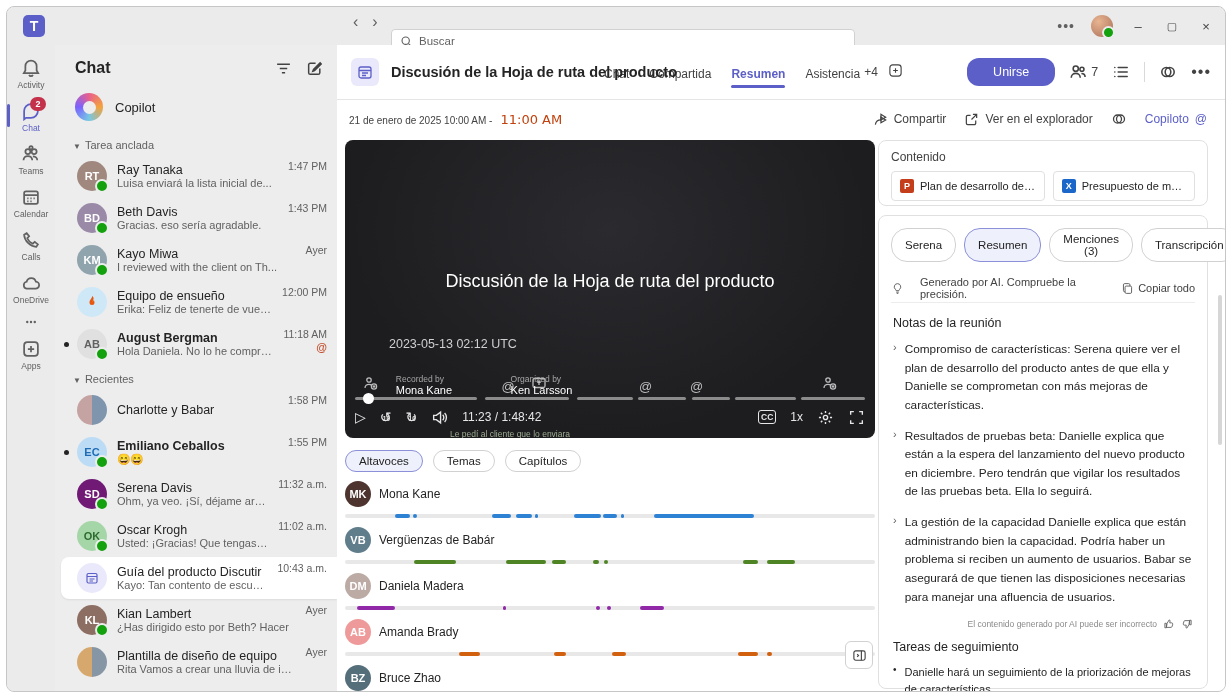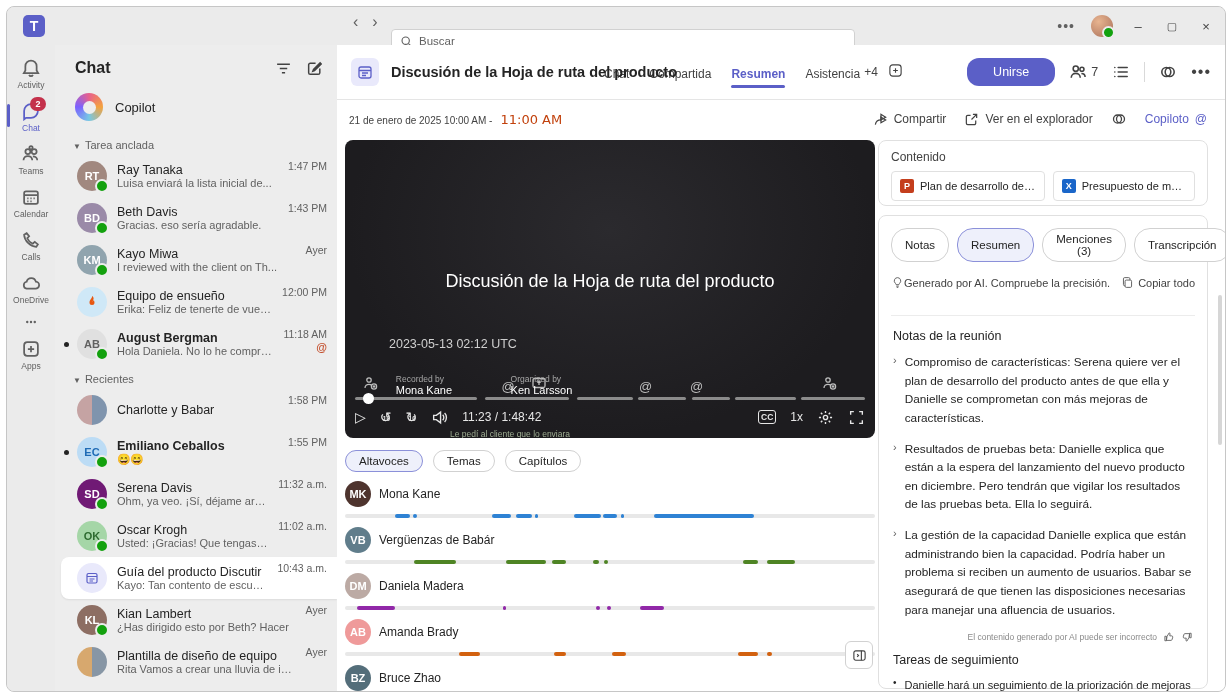--- a/index.html
+++ b/index.html
@@ -135,21 +135,21 @@
   .card1{left:541px;top:95px;width:330px;height:66px;padding:9px 12px;}
   .c1-label{font-size:12px;color:#424242;margin-bottom:7px;}
   .chips{display:flex;gap:8px;}
   .chip{display:flex;align-items:center;gap:6px;border:1px solid #e0e0e0;border-radius:4px;height:28px;
     padding:0 8px;min-width:0;}
   .chip .fname{font-size:11px;white-space:nowrap;overflow:hidden;text-overflow:ellipsis;}
   .file-ic{width:14px;height:14px;border-radius:2px;color:#fff;font-size:9px;font-weight:bold;
     display:flex;align-items:center;justify-content:center;flex:none;}
   .card2{left:541px;top:170px;width:330px;height:474px;padding:12px;}
   .rp-pills{display:flex;gap:8px;}
-  .ai-row{display:flex;align-items:center;gap:0;margin-top:14px;padding-bottom:26px;border-bottom:1px solid #ececec;}
+  .ai-row{display:flex;align-items:center;gap:16px;margin-top:14px;padding-bottom:2px;border-bottom:1px solid #ececec;}
   .ai-row svg{width:13px;height:13px;stroke:#616161;fill:none;stroke-width:1.2;flex:none;}
   .ai-txt{font-size:11px;color:#424242;flex:1;}
   .copy-all{display:flex;align-items:center;gap:4px;font-size:11px;color:#424242;white-space:nowrap;}
   .notes-title{font-size:12.5px;color:#242424;margin:13px 2px 10px;}
   .note{display:flex;gap:8px;margin:0 2px 12px;}
   .note .chev{color:#616161;font-size:11px;flex:none;padding-top:1px;}
   .note .txt{font-size:11.8px;line-height:1.58;color:#242424;}
   .disclaimer{display:flex;align-items:center;justify-content:flex-end;gap:6px;font-size:8.5px;color:#8a8a8a;margin:2px 2px 10px;}
   .disclaimer svg{width:12px;height:12px;stroke:#616161;fill:none;stroke-width:1.2;}
   .fu-title{font-size:12.5px;color:#242424;margin:8px 2px 10px;}
@@ -641,21 +641,21 @@
             </div>
             <div class="chip">
               <span class="file-ic" style="background: rgb(26, 102, 201);">X</span>
               <span class="fname">Presupuesto de marketing...</span>
             </div>
           </div>
       </div>
 
       <div class="card card2">
         <div class="rp-pills" id="rp-pills">
-            <button class="pill">Notas</button>
+            <button class="pill">Serena</button>
             <button class="pill active">Resumen</button>
             <button class="pill">Menciones (3)</button>
             <button class="pill">Transcripción</button>
           </div>
         <div class="ai-row">
           <svg viewBox="0 0 16 16">
               <path d="M8 2a4 4 0 0 1 2.5 7.1c-.6.5-.8 1-.8 1.6H6.3c0-.6-.2-1.1-.8-1.6A4 4 0 0 1 8 2z"></path>
               <path d="M6.5 12.5h3M7 14h2"></path>
             </svg>
           <span class="ai-txt">Generado por AI. Compruebe la precisión.</span>

